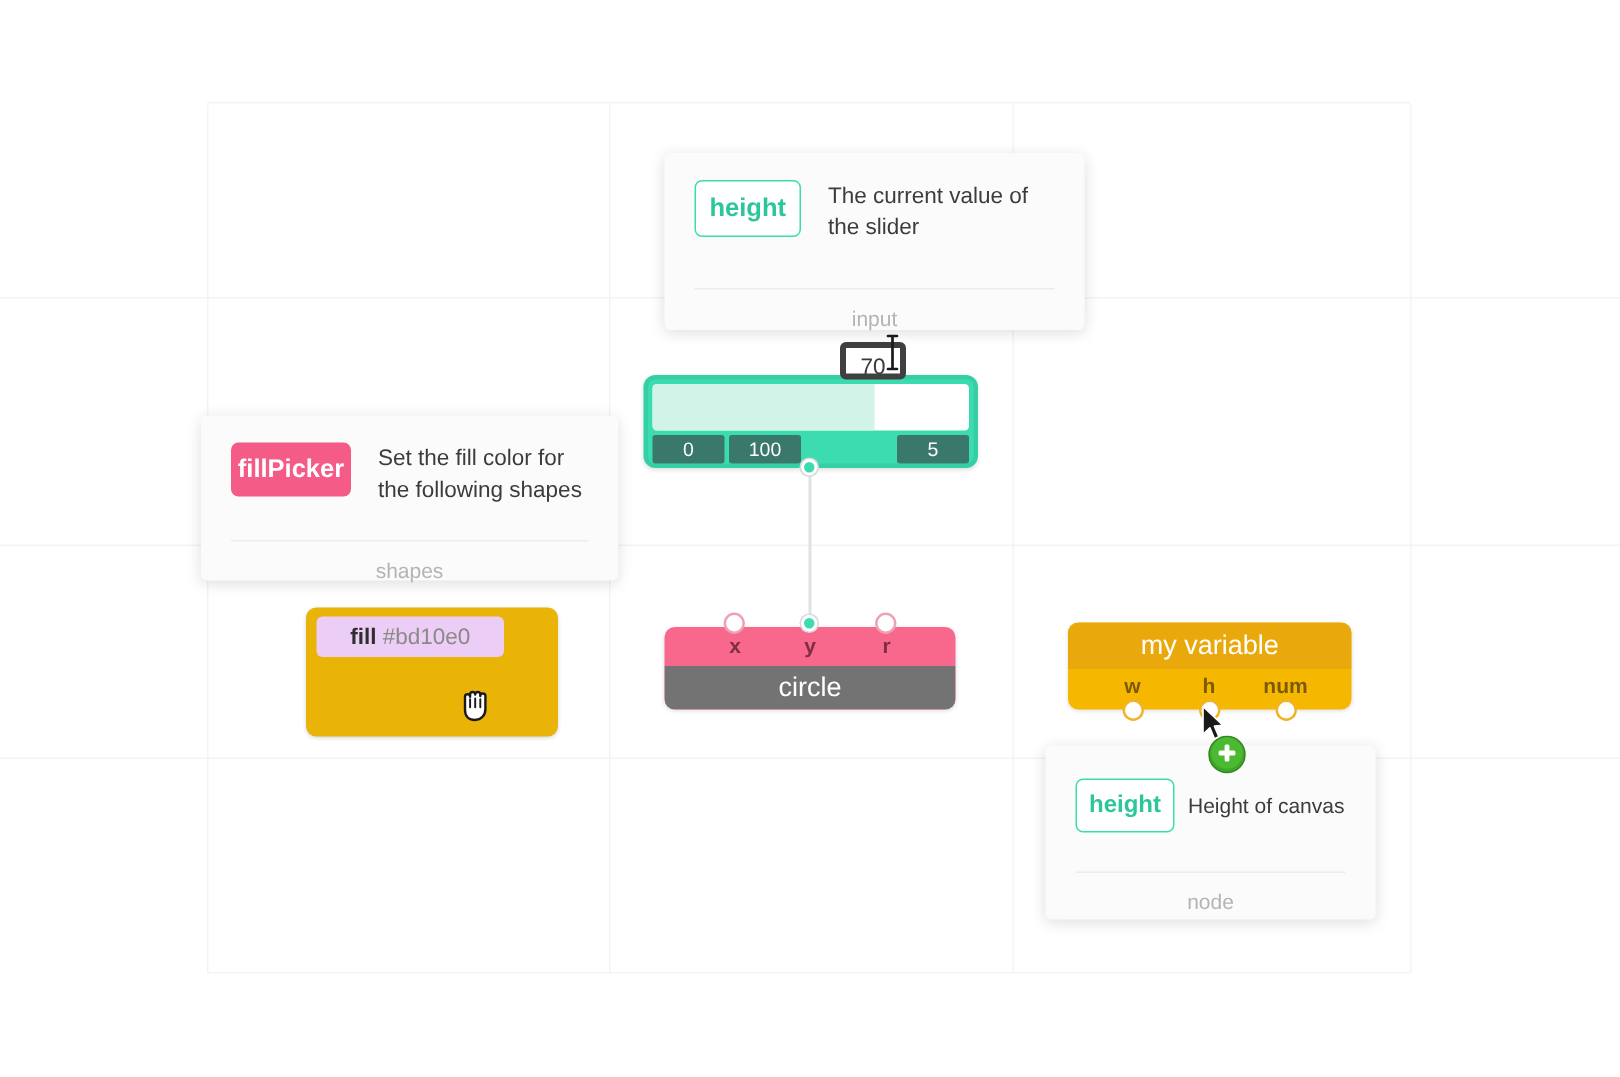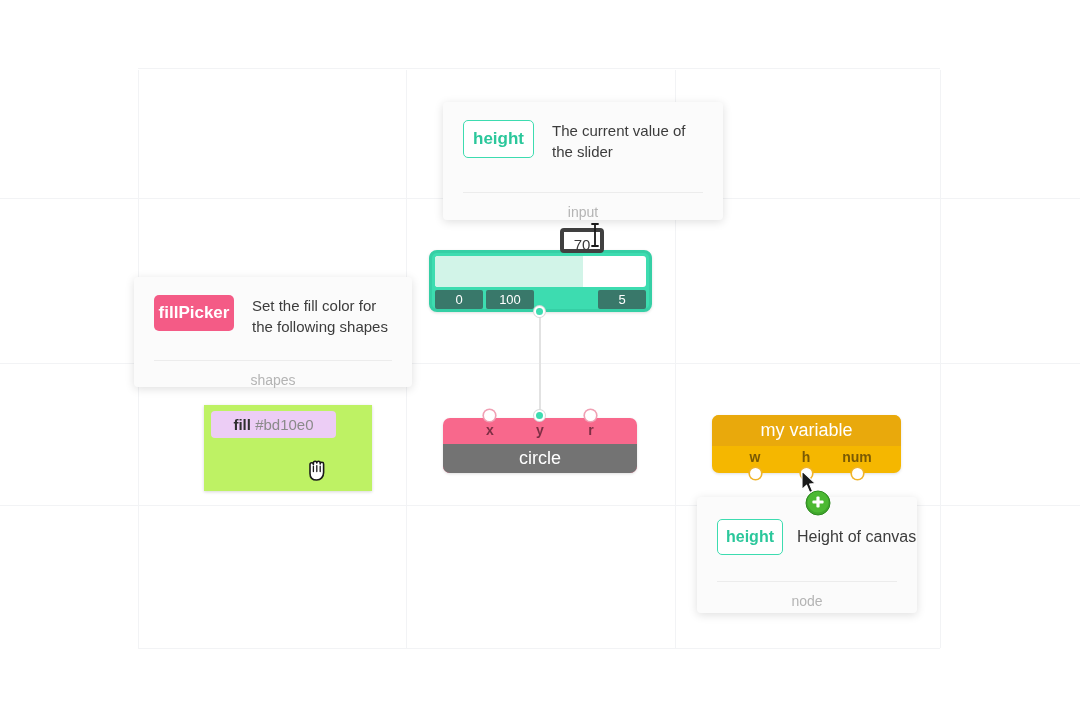--- a/index.html
+++ b/index.html
@@ -63,21 +63,21 @@
     transform:translateX(-50%);
   }
   .circle-title{
     position:absolute;left:0;bottom:0;width:100%;height:29px;
     background:#737373;color:#ffffff;font-size:18px;line-height:29px;text-align:center;
   }
 
   
   .fill-node{
     left:204px;top:405px;width:168px;height:86px;
-    background:#bef264;border-radius:0;
+    background:#eab308;border-radius:7px;
     box-shadow:0 1px 3px rgba(0,0,0,.16);
   }
   .fill-field{
     position:absolute;left:7px;top:6px;width:125px;height:27px;
     background:#eccdf5;border-radius:4px;
     font-size:15px;line-height:27px;text-align:center;color:#8a8a8a;
   }
   .fill-field b{color:#2f2f2f;}
 
   
@@ -120,21 +120,21 @@
   .tip-current .tip-badge{width:71px;height:38px;}
   .tip-current .tip-sep{margin-top:30px;}
 
   .tip-fill{left:134px;top:277px;width:278px;height:110px;}
   .tip-fill .tip-badge{width:80px;height:36px;}
   .tip-fill .tip-sep{margin-top:23px;}
 
   .tip-height{left:697px;top:497px;width:220px;height:116px;}
   .tip-height .tip-body{padding-top:22px;}
   .tip-height .tip-badge{width:66px;height:36px;font-size:16px;}
-  .tip-height .tip-desc{margin-left:14px;font-size:16px;line-height:36px;white-space:nowrap;}
+  .tip-height .tip-desc{margin-left:9px;font-size:14px;line-height:36px;white-space:nowrap;}
   .tip-height .tip-sep{margin-top:26px;}
 
   
   .plus-badge{
     position:absolute;left:805px;top:490px;width:26px;height:26px;z-index:25;
   }
 
   
   .cursor{position:absolute;z-index:30;pointer-events:none;}
   .cursor-ibeam{left:588px;top:222px;}

